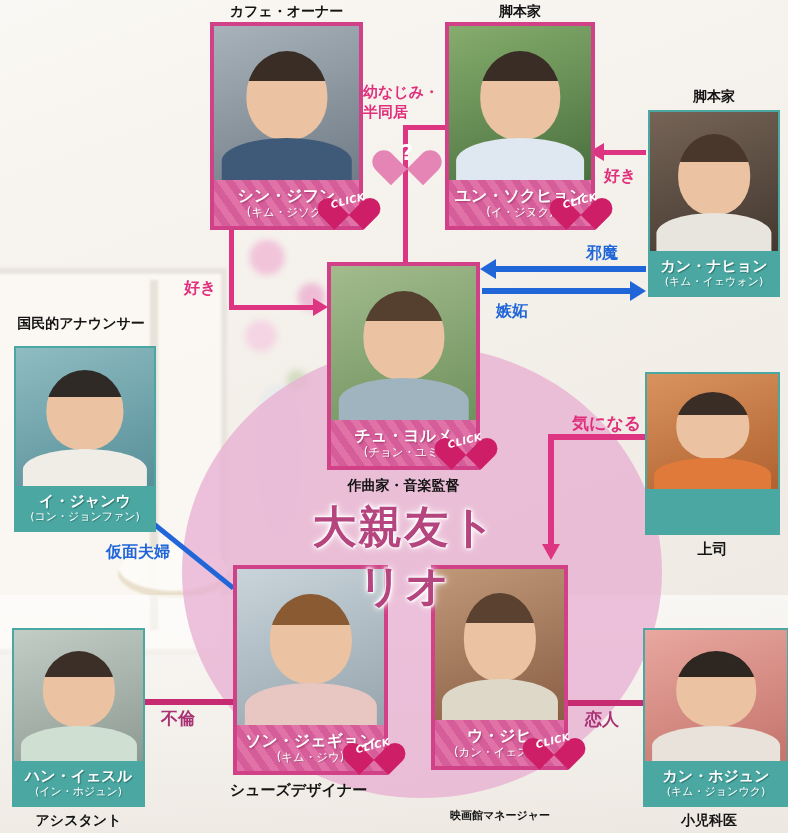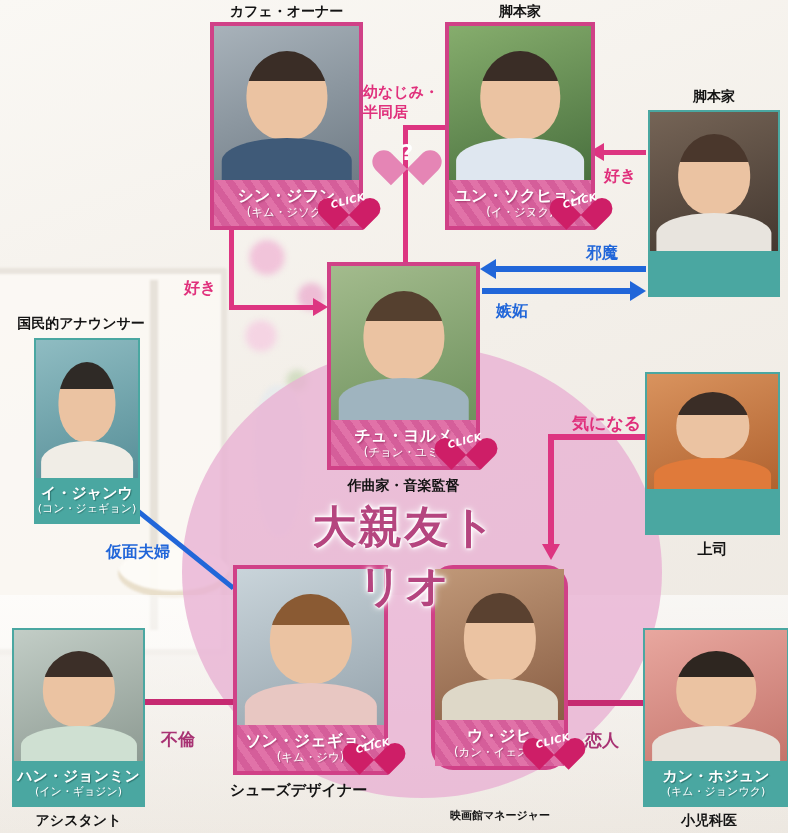--- a/index.html
+++ b/index.html
@@ -32,21 +32,21 @@
   
   .ln{position:absolute;z-index:2;}
   .lnp{background:#dd3581;}
   .lnb{background:#2166d9;}
   .lnm{background:#c62a71;}
   .ah{position:absolute;z-index:2;width:0;height:0;}
   
   .rel{position:absolute;z-index:4;font-weight:bold;font-size:16px;line-height:1.3;}
   .rel.pink{color:#e0307c;}
   .rel.blue{color:#2166d9;}
-  .rel.mag{color:#a83273;margin-top:21px;}
+  .rel.mag{color:#a83273;}
   .pre{white-space:pre-line;}
   
   .heart{position:absolute;}
   .heart::before,.heart::after{content:"";position:absolute;top:0;width:50%;height:78%;
         border-radius:999px 999px 0 0;}
   .heart::before{left:50%;transform:rotate(45deg);transform-origin:0 100%;}
   .heart::after{left:0;transform:rotate(-45deg);transform-origin:100% 100%;}
   .q-heart{left:384px;top:136px;width:46px;height:42px;z-index:3;}
   .q-heart::before,.q-heart::after{background:#e585b5;}
   .q-heart span{position:absolute;left:0;right:0;top:5px;z-index:1;text-align:center;
@@ -164,77 +164,81 @@
       <div class="actor">(イ・ジヌク)</div>
     </div>
     <div class="heart click-heart">
         <span>CLICK</span>
       </div>
   </div>
 
   <div class="role" style="left:648px;top:88px;width:132px;">脚本家</div>
   <div class="card teal" style="left:648px;top:110px;width:132px;height:187px;">
     <div class="photo ph-nahyeon"></div>
+    <div class="bar">
+      <div class="nm">カン・ナヒョン</div>
+      <div class="actor">(キム・イェウォン)</div>
+    </div>
   </div>
 
   <div class="card pink" style="left:327px;top:262px;width:153px;height:208px;">
     <div class="photo ph-yeolmae"></div>
     <div class="bar">
       <div class="nm">チュ・ヨルメ</div>
       <div class="actor">(チョン・ユミ)</div>
     </div>
     <div class="heart click-heart">
         <span>CLICK</span>
       </div>
   </div>
   <div class="role" style="left:0px;top:315px;width:162px;">国民的アナウンサー</div>
 
   <div class="role" style="left:327px;top:477px;width:153px;">作曲家・音楽監督</div>
-  <div class="card teal" style="left:14px;top:338px;width:106px;height:186px;margin-left:20px;">
+  <div class="card teal" style="left:14px;top:346px;width:142px;height:186px;">
     <div class="photo ph-jangu"></div>
     <div class="bar">
       <div class="nm">イ・ジャンウ</div>
-      <div class="actor">(コン・ジェギョン)</div>
+      <div class="actor">(コン・ジョンファン)</div>
     </div>
   </div>
 
   <div class="card teal" style="left:645px;top:372px;width:135px;height:163px;">
     <div class="photo ph-teu"></div>
   </div>
   <div class="role" style="left:645px;top:540px;width:135px;font-size:15px;">上司</div>
 
   <div class="card pink" style="left:233px;top:565px;width:155px;height:210px;">
     <div class="photo ph-jaegyeong"></div>
     <div class="bar">
       <div class="nm">ソン・ジェギョン</div>
       <div class="actor">(キム・ジウ)</div>
     </div>
     <div class="heart click-heart">
         <span>CLICK</span>
       </div>
   </div>
   <div class="role" style="left:221px;top:781px;width:155px;font-size:15px;">シューズデザイナー</div>
 
-  <div class="card pink" style="left:431px;top:565px;width:137px;height:205px;border-radius:22px;">
+  <div class="card pink" style="left:431px;top:565px;width:137px;height:205px;">
     <div class="photo ph-jihi"></div>
     <div class="bar">
       <div class="nm">ウ・ジヒ</div>
       <div class="actor">(カン・イェスル)</div>
     </div>
     <div class="heart click-heart">
         <span>CLICK</span>
       </div>
   </div>
   <div class="role" style="left:420px;top:808px;width:160px;font-size:11px;">映画館マネージャー</div>
 
   <div class="card teal" style="left:12px;top:628px;width:133px;height:179px;">
     <div class="photo ph-jeongmin"></div>
     <div class="bar">
-      <div class="nm">ハン・ジョンミン</div>
-      <div class="actor">(イン・ギョジン)</div>
+      <div class="nm">ハン・イェスル</div>
+      <div class="actor">(イン・ホジュン)</div>
     </div>
   </div>
   <div class="role" style="left:12px;top:812px;width:133px;">アシスタント</div>
 
   <div class="card teal" style="left:643px;top:628px;width:146px;height:179px;">
     <div class="photo ph-hojun"></div>
     <div class="bar">
       <div class="nm">カン・ホジュン</div>
       <div class="actor">(キム・ジョンウク)</div>
     </div>

